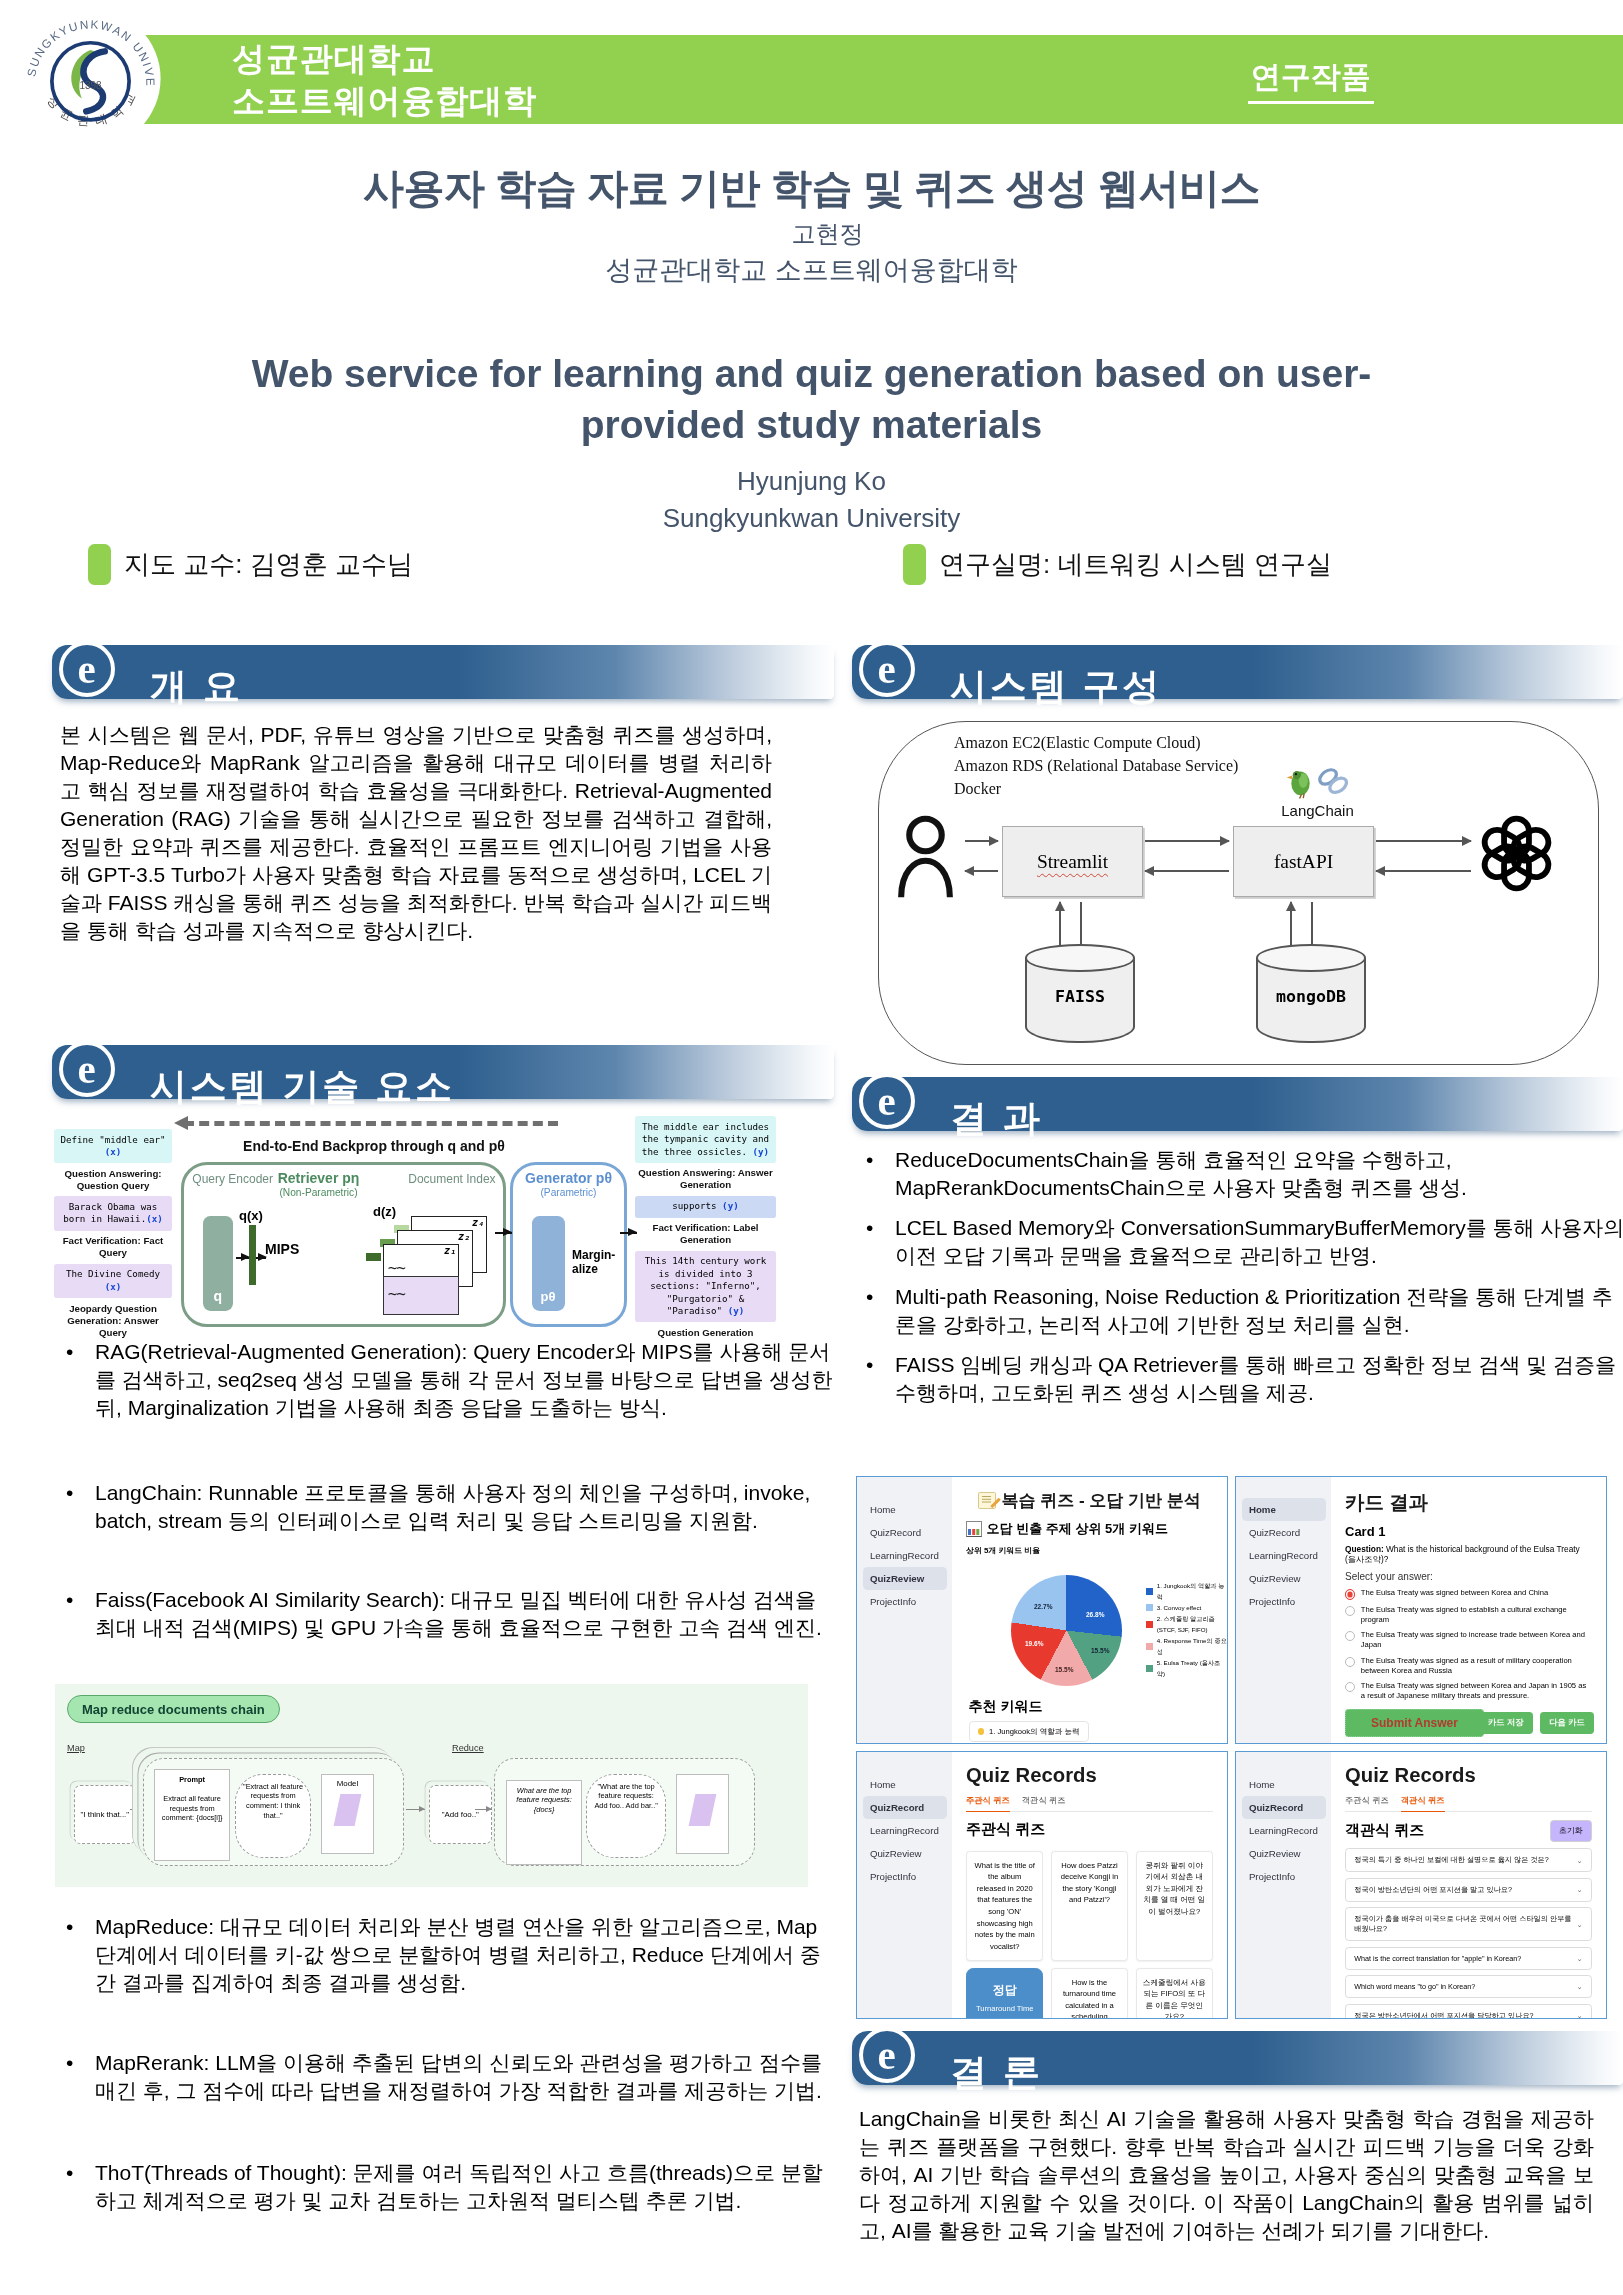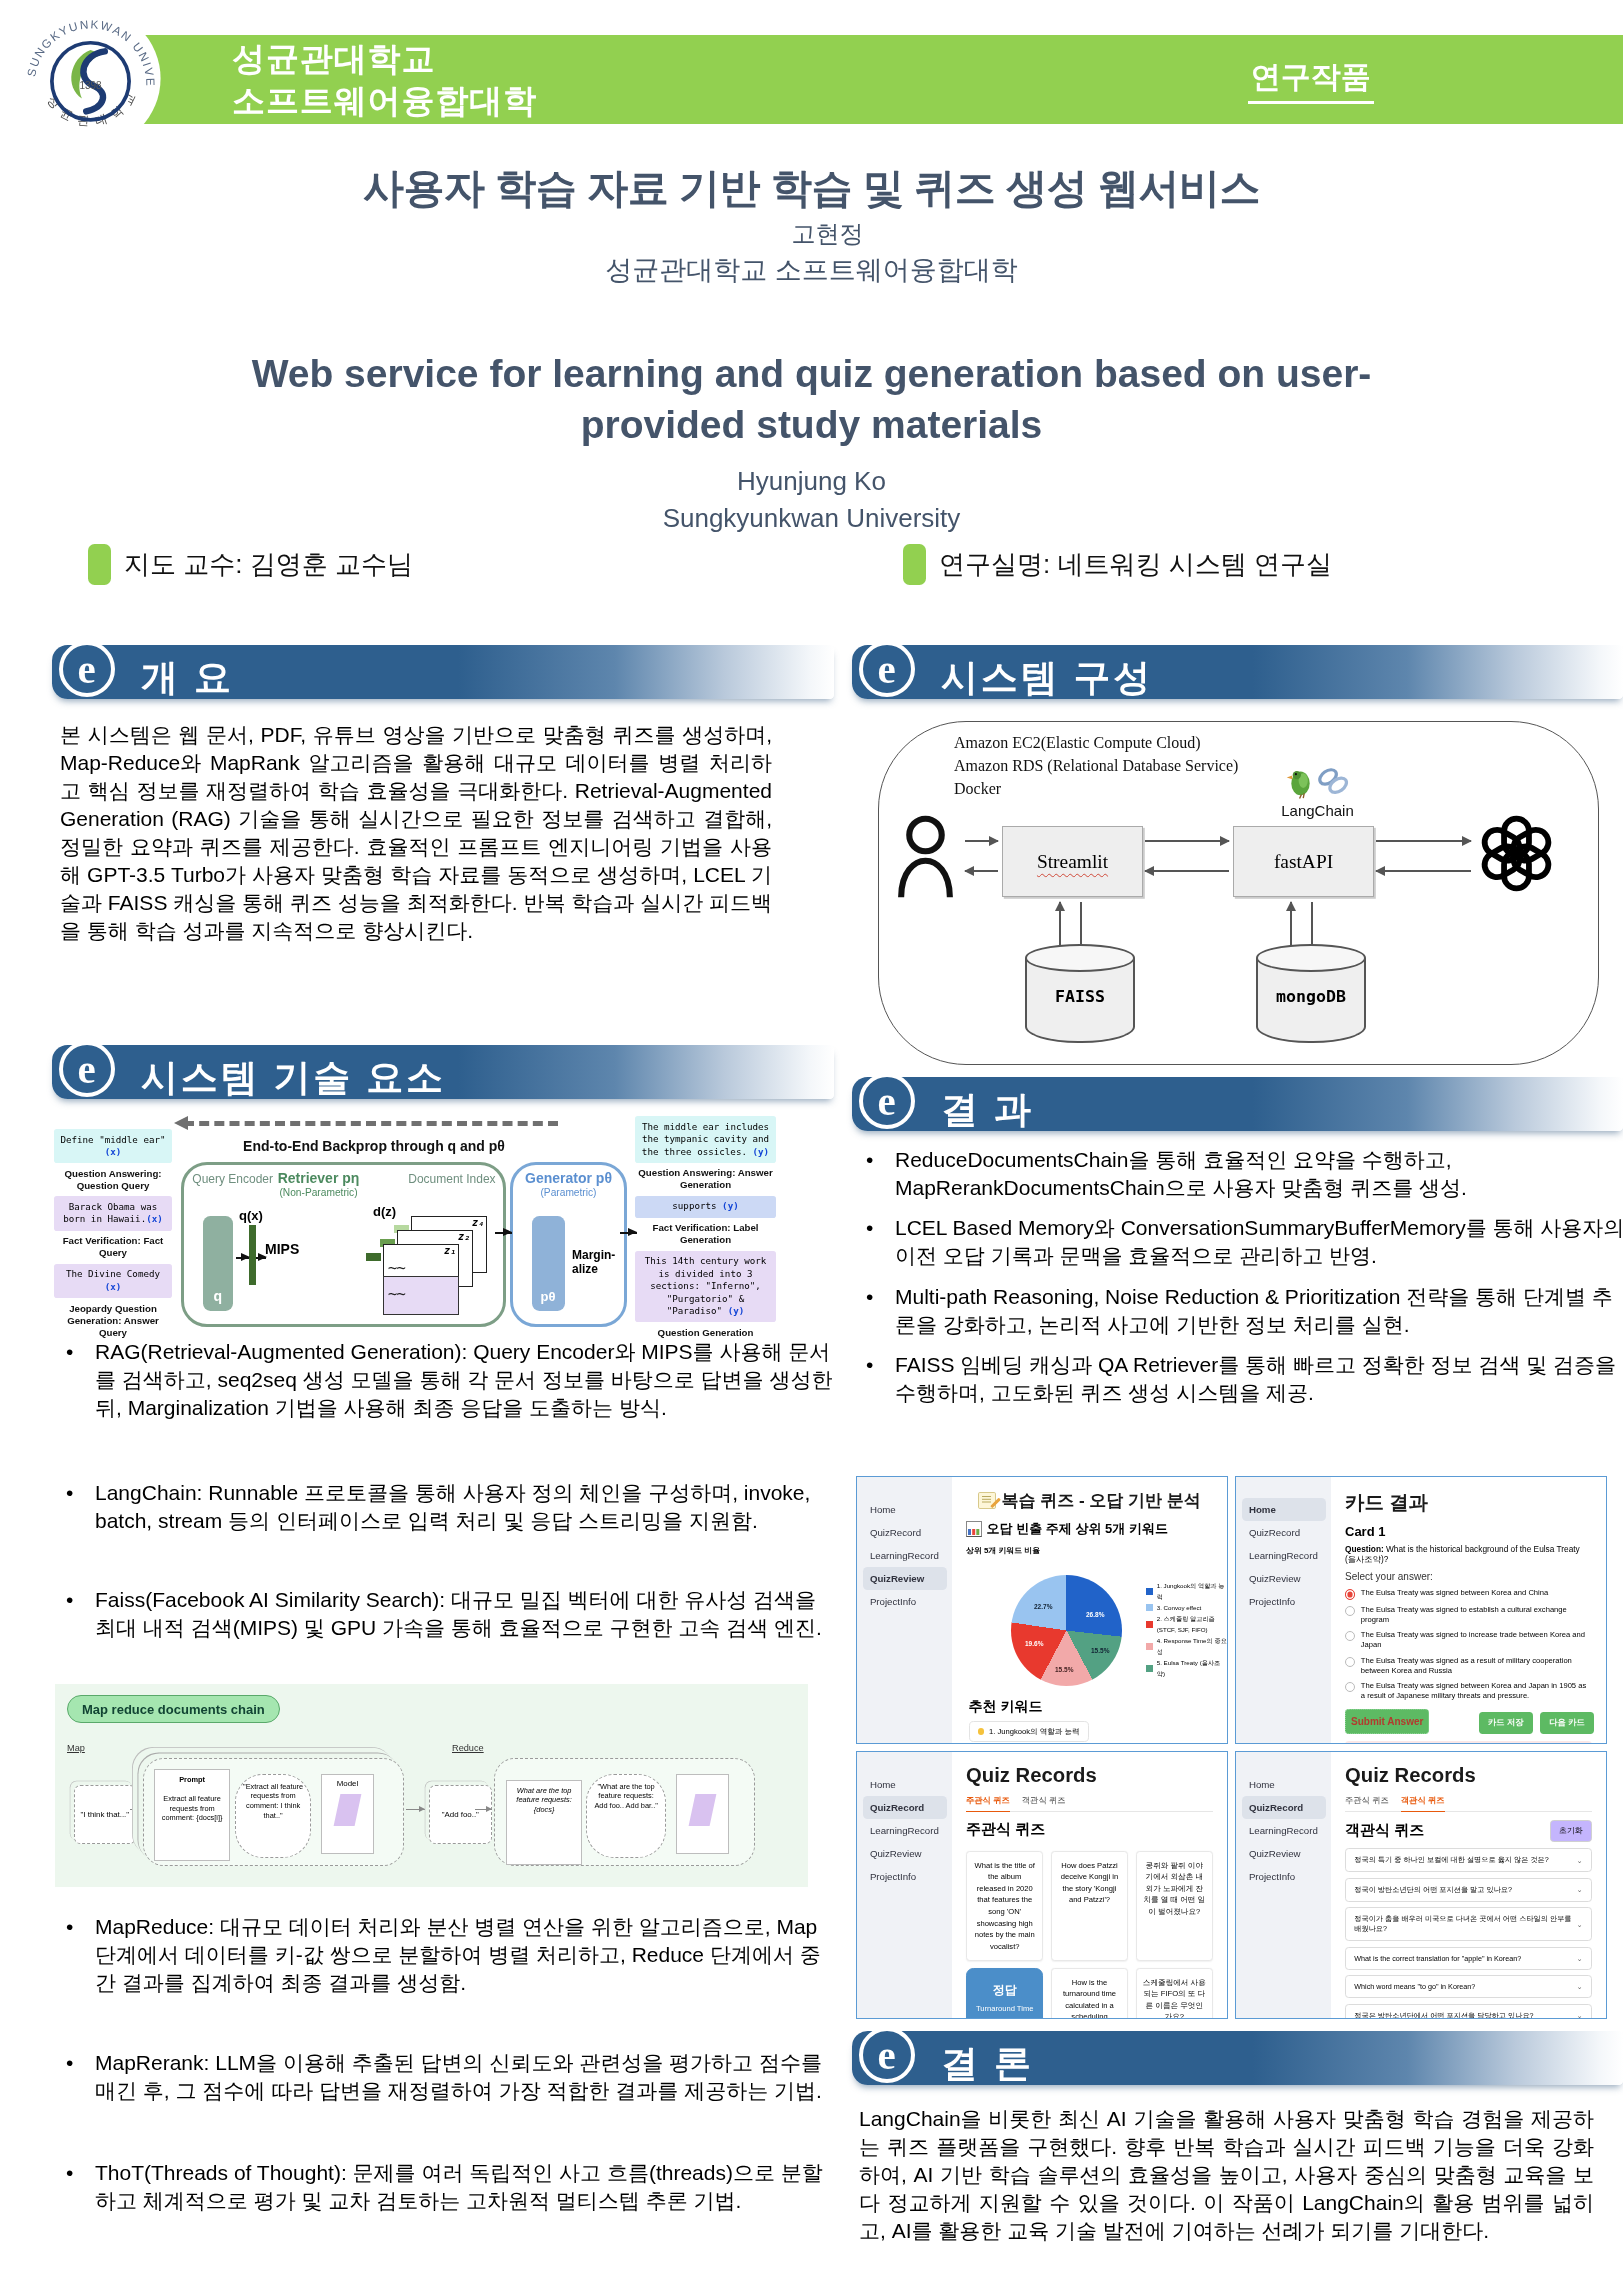--- a/index.html
+++ b/index.html
@@ -25,21 +25,21 @@
   .tag .chip{width:23px;height:41px;background:#92d050;border-radius:6.5px;}
   .tag-l{left:88px;} .tag-r{left:903px;}
 
   
   .band{position:absolute;height:54px;border-radius:15.7px 4.6px 4.6px 15.7px;
         background:linear-gradient(90deg,#2e5f8e 0%,#2e5f8e 52%,#5e86ad 72%,#b9c9db 86%,#f4f7fa 97%,#fff 100%);
         box-shadow:0 5.5px 7.4px -3.7px rgba(40,80,120,.5);}
   .band .ebadge{position:absolute;left:6.5px;top:-3.7px;width:48px;height:48px;border:4.2px solid #fff;border-radius:50%;
         color:#fff;font-size:41px;font-weight:700;font-family:"Liberation Serif",serif;
         display:flex;align-items:center;justify-content:center;}
-  .band h2{margin:7px;padding-left:82px;line-height:52px;color:#fff;font-size:37px;font-weight:700;letter-spacing:2.8px;}
+  .band h2{margin:16px;padding-left:82px;line-height:52px;color:#fff;font-size:37px;font-weight:700;letter-spacing:2.8px;}
   .band-l{left:52px;width:782px;} .band-r{left:852px;width:771px;}
 
   .bodytext{position:absolute;font-size:21px;line-height:28px;color:#000;text-align:justify;}
   .bullet{position:absolute;font-size:21px;line-height:28px;color:#000;padding-left:43px;}
   .bullet::before{content:"•";position:absolute;left:14px;top:0;font-size:21px;}
 
   
   .rag{position:absolute;left:55px;top:1116px;width:771px;height:217px;font-size:11px;}
   .rag .rcol{position:absolute;display:flex;flex-direction:column;gap:4.6px;align-items:center;text-align:center;}
   .rag .colL{left:0;top:13px;width:116px;}
@@ -143,22 +143,22 @@
   .reco-t{position:absolute;left:16.6px;top:221px;font-size:14px;font-weight:700;}
   .pill{position:absolute;left:16.6px;border:0.9px solid #e3e3e3;border-radius:4.6px;padding:4.6px 8.3px;font-size:7.6px;background:#fff;
         display:flex;gap:4.6px;align-items:center;cursor:pointer;white-space:nowrap;}
   .bulb{width:6.5px;height:6.5px;border-radius:50%;background:#f5c23c;flex:none;}
   .qline{font-size:8.3px;margin:3.7px 0 6.5px 0;}
   .qline b{font-weight:700;}
   .sel-label{font-size:10px;color:#333;margin-bottom:6px;}
   .ropt{display:flex;gap:5.5px;font-size:7.6px;line-height:10.2px;margin-bottom:5.1px;align-items:flex-start;cursor:pointer;}
   .rdo{width:8.3px;height:8.3px;border-radius:50%;border:0.9px solid #bbb;flex:none;margin-top:0.9px;background:#fff;}
   .rdo.on{background:#e8453a;border-color:#e8453a;box-shadow:inset 0 0 0 1.4px #fff;}
-  .sbtn{display:inline-block;background:#5dba63;border:0.9px dotted #8fd79a;border-radius:3.7px;color:#b23b2e;font-size:10px;font-weight:700;
-        padding:6px 5px;margin:2.8px 0 6.5px 0;cursor:pointer;}
+  .sbtn{display:inline-block;background:#5dba63;border:0.9px dotted #8fd79a;border-radius:3.7px;color:#b23b2e;font-size:12px;font-weight:700;
+        padding:6px 25px;margin:2.8px 0 6.5px 0;cursor:pointer;}
   .alert{background:#fbe7e7;border-radius:3.7px;padding:7.4px 9.2px;font-size:7.9px;line-height:11.6px;color:#444;margin-bottom:6.5px;}
   .cardbtns{position:absolute;right:12px;bottom:9.2px;display:flex;gap:7.4px;}
   .gbtn{background:#5dba63;color:#fff;font-size:8.3px;font-weight:700;border-radius:3.7px;padding:5.5px 9.2px;cursor:pointer;}
   .tabs{display:flex;gap:12px;font-size:8.3px;border-bottom:0.9px solid #e6e6e6;padding-bottom:4.6px;margin-bottom:8.3px;}
   .tab{color:#444;cursor:pointer;position:relative;}
   .tab.on{color:#e8590c;font-weight:600;}
   .tab.on::after{content:"";position:absolute;left:0;right:0;bottom:-5.5px;border-bottom:1.4px solid #e8590c;}
   .h2row{display:flex;justify-content:space-between;align-items:center;margin-bottom:6.5px;}
   .h2t{font-size:15px;font-weight:700;}
   .resetbtn{border:0.9px solid #d0d0d0;border-radius:3.7px;background:#c4b5fd;font-size:7.9px;padding:4.2px 8.3px;cursor:pointer;}

